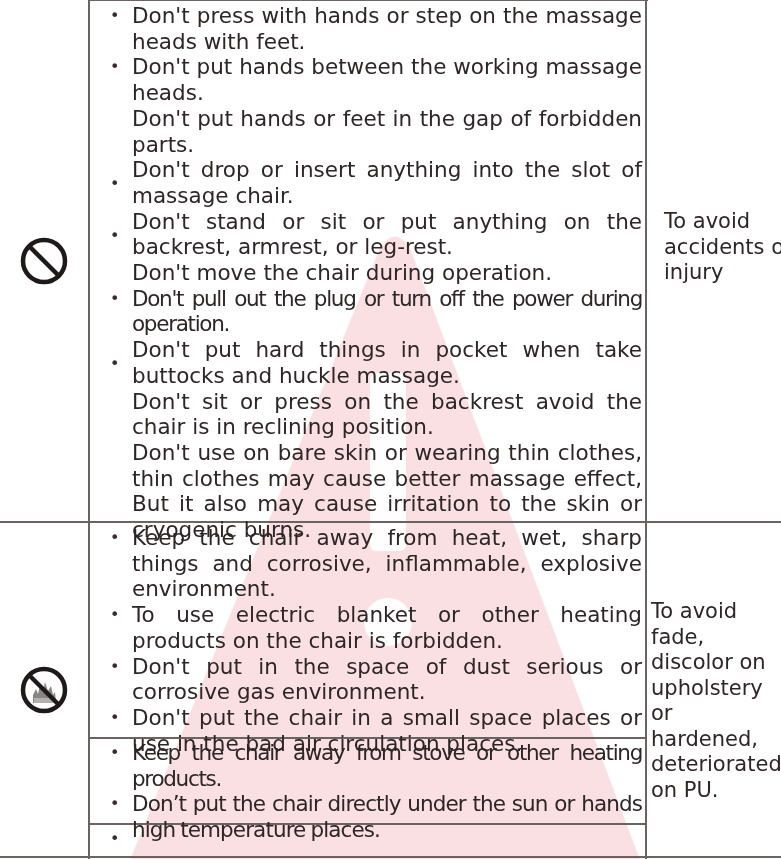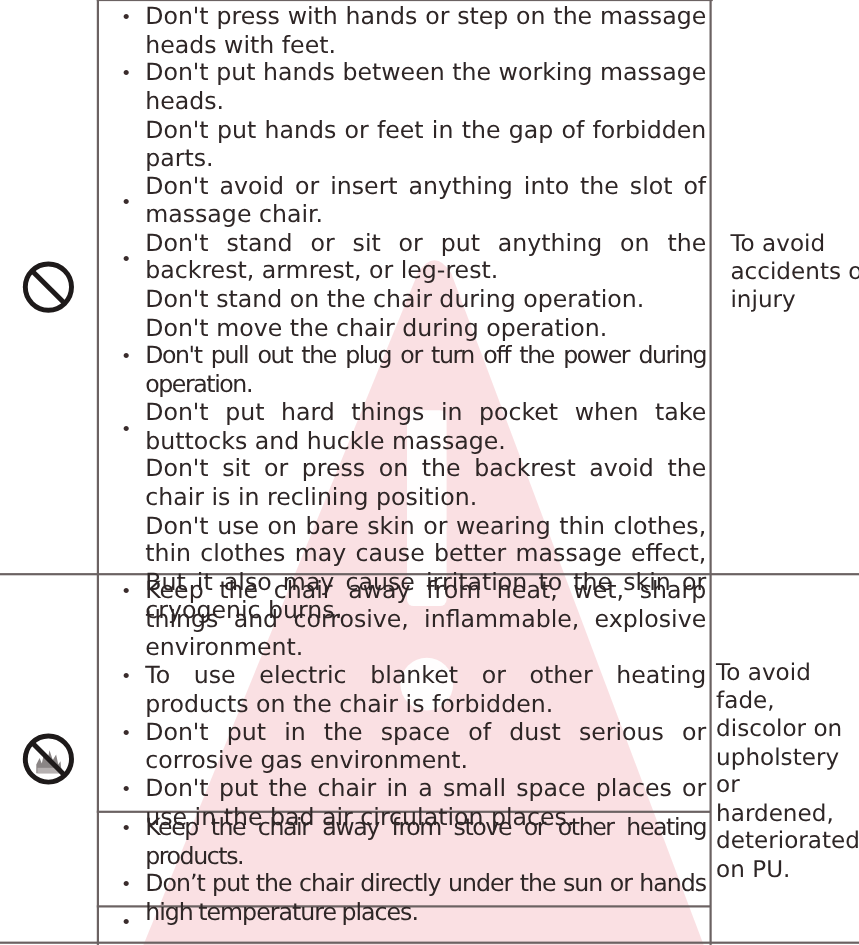--- a/index.html
+++ b/index.html
@@ -41,23 +41,22 @@
       <circle cx="25" cy="25" r="21" fill="none" stroke="#1e1a1a" stroke-width="4.5"></circle>
       <line x1="10.5" y1="10.5" x2="39.5" y2="39.5" stroke="#1e1a1a" stroke-width="4.5"></line>
     </svg>
   </div>
 
   <div class="text-cell" style="top:3px;">
     <ul class="items">
       <li><span class="bullet">•</span><span>Don't press with hands or step on the massage heads with feet.</span></li>
       <li><span class="bullet">•</span><span>Don't put hands between the working massage heads.</span></li>
       <li><span>Don't put hands or feet in the gap of forbidden parts.</span></li>
-      <li><span class="bullet" style="top:14px;">•</span><span>Don't avoid or insert anything into the slot of massage chair.</span></li>
+      <li><span class="bullet" style="top:14px;">•</span><span>Don't drop or insert anything into the slot of massage chair.</span></li>
       <li><span class="bullet" style="top:14px;">•</span><span>Don't stand or sit or put anything on the backrest, armrest, or leg-rest.</span></li>
-      <li><span>Don't stand on the chair during operation.</span></li>
       <li><span>Don't move the chair during operation.</span></li>
       <li class="cond"><span class="bullet">•</span><span>Don't pull out the plug or turn off the power during operation.</span></li>
       <li><span class="bullet" style="top:14px;">•</span><span>Don't put hard things in pocket when take buttocks and huckle massage.</span></li>
       <li><span>Don't sit or press on the backrest avoid the chair is in reclining position.</span></li>
       <li><span>Don't use on bare skin or wearing thin clothes, thin clothes may cause better massage effect, But it also may cause irritation to the skin or cryogenic burns.</span></li>
     </ul>
   </div>
 
   <div class="reason-cell" style="top:209px; left:664px;">To avoid accidents or injury</div>
 

